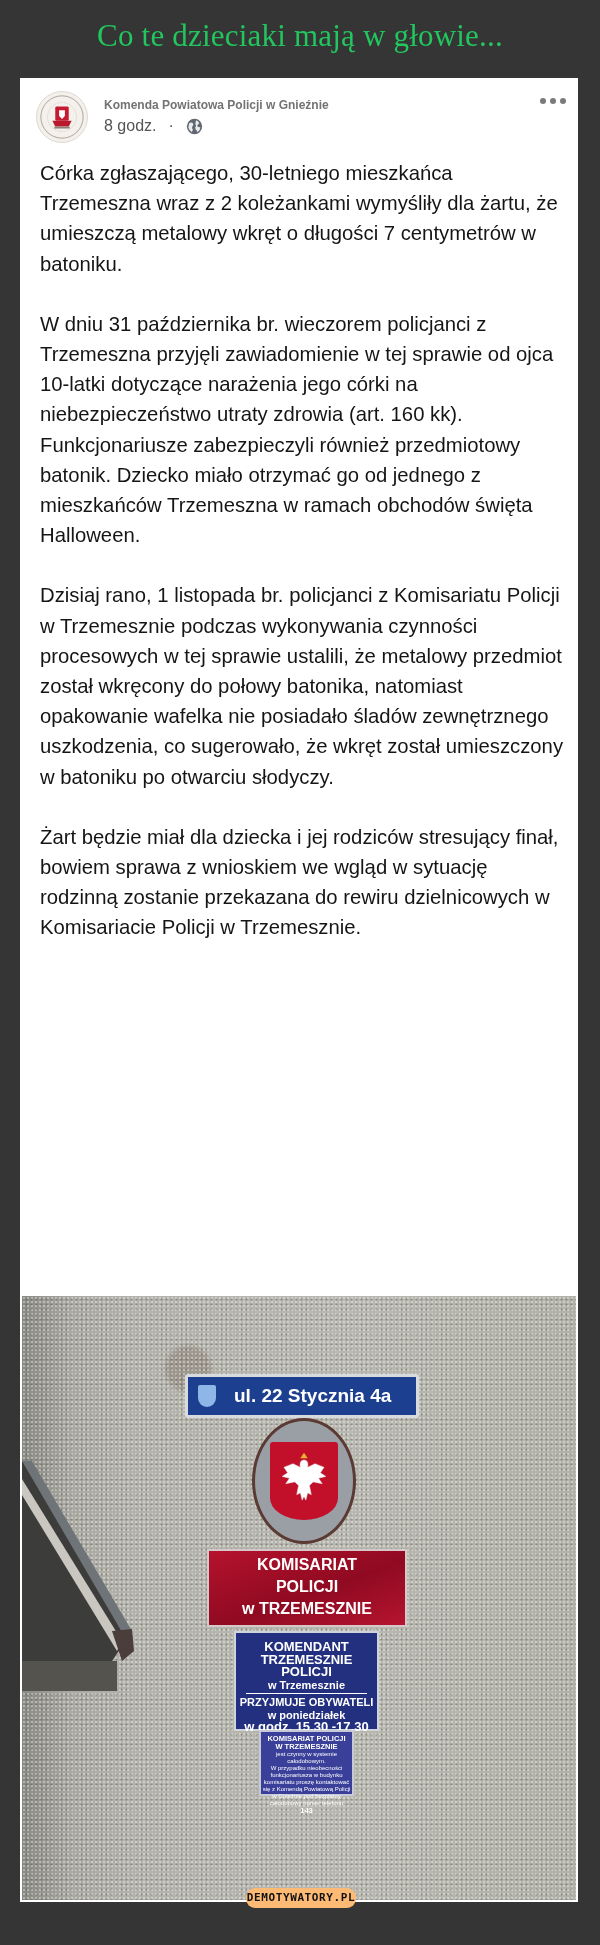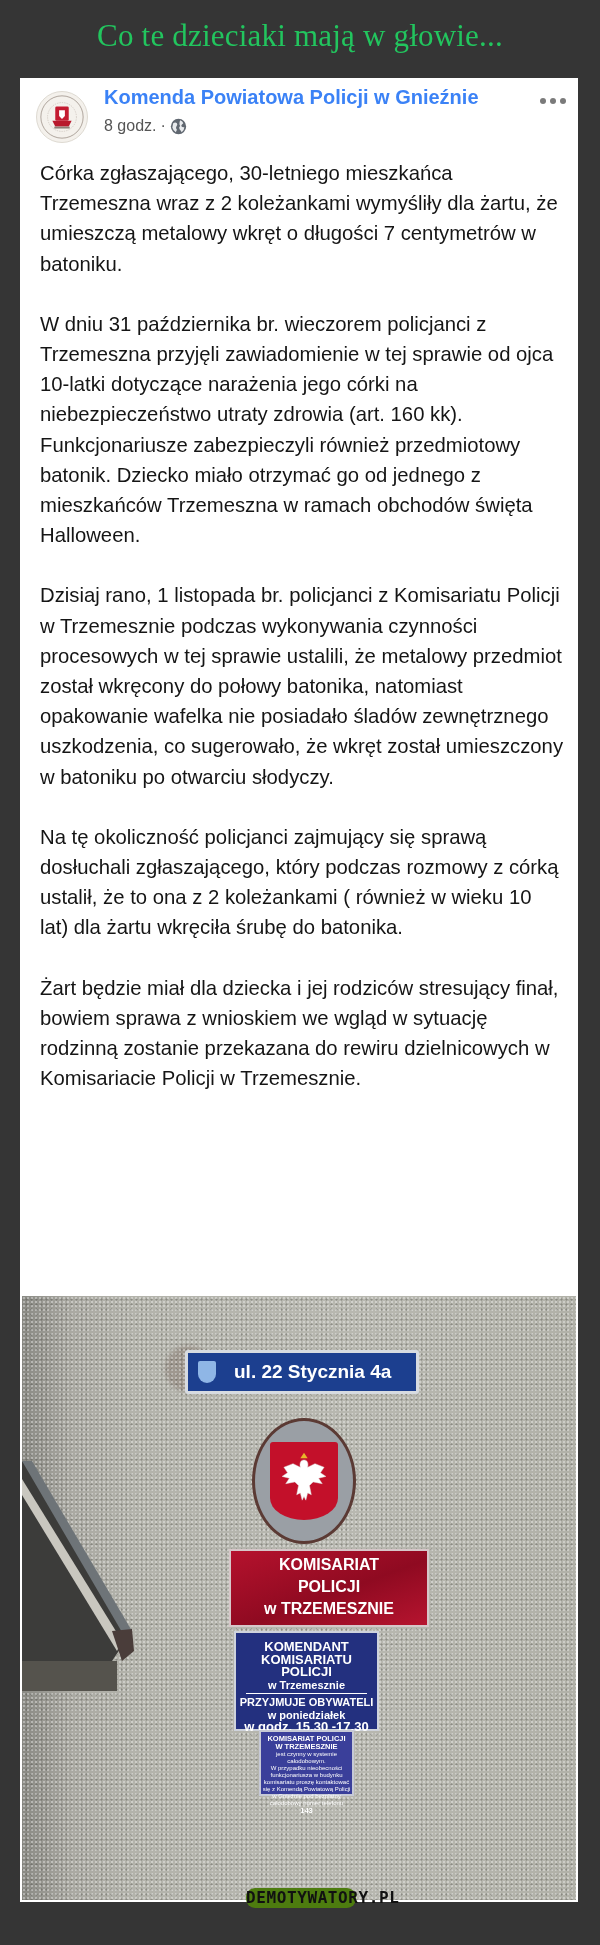--- a/index.html
+++ b/index.html
@@ -16,23 +16,23 @@
     position: absolute; left: 20px; top: 78px; width: 558px; height: 1824px;
     border: 2px solid #ffffff; box-sizing: border-box; background: #ffffff; overflow: hidden;
   }
   .post-header { position: absolute; left: 0; top: 0; width: 100%; height: 70px; }
   .avatar {
     position: absolute; left: 14px; top: 11px; width: 52px; height: 52px; border-radius: 50%;
     background: #f4f1ec; border: 1px solid #dedad2; box-sizing: border-box;
   }
   .avatar svg { width: 100%; height: 100%; display: block; }
   .author {
-    position: absolute; left: 82px; top: 6px; font-weight: bold; font-size: 20px; color: #3b82f6;
+    position: absolute; left: 82px; top: 18px; font-weight: bold; font-size: 12px; color: #737373;
   }
-  .meta { position: absolute; left: 82px; top: 37px; font-size: 16px; color: #555; display: flex; align-items: center; gap: 4px; }
+  .meta { position: absolute; left: 82px; top: 37px; font-size: 16px; color: #555; display: flex; align-items: center; gap: 12px; }
   .globe { width: 17px; height: 17px; display: inline-block; }
   .more { position: absolute; right: 10px; top: 18px; display: flex; gap: 4px; cursor: pointer; }
   .more span { width: 6px; height: 6px; border-radius: 50%; background: #7a7a7a; display: block; }
 
   .post-body {
     position: absolute; left: 18px; top: 78px; width: 525px;
     font-size: 20.3px; line-height: 30.2px; color: #151515;
   }
   .post-body p { margin: 0 0 30px 0; white-space: pre-line; }
 
@@ -47,56 +47,56 @@
     content: ""; position: absolute; inset: 0;
     background-image:
       radial-gradient(rgba(255,255,255,0.35) 0.8px, transparent 1.2px),
       radial-gradient(rgba(60,60,55,0.35) 0.8px, transparent 1.3px);
     background-size: 4px 4px, 5px 5px; background-position: 0 0, 2px 1px;
   }
   .canopy {
     position: absolute; left: 0; top: 165px; width: 120px; height: 230px;
   }
   .street-sign {
-    position: absolute; left: 163px; top: 54px; width: 234px; height: 44px;
+    position: absolute; left: 163px; top: 78px; width: 234px; height: 44px;
     background: #1c3f8f; border: 3px solid #d7dbe0; border-radius: 3px; box-sizing: border-box;
     display: flex; align-items: center; color: #fff; font-weight: bold; font-size: 19px;
   }
   .street-sign .crest { width: 18px; height: 22px; margin: 0 18px 0 10px; background: #8fb6e6; border-radius: 2px 2px 9px 9px; }
   .emblem {
     position: absolute; left: 230px; top: 122px; width: 104px; height: 126px;
     border-radius: 50% / 50%; background: #9a9fa5; border: 3px solid #5b3a34; box-sizing: border-box;
     display: flex; align-items: center; justify-content: center;
   }
   .emblem .shield {
     width: 68px; height: 78px; background: #c3102a; border-radius: 3px 3px 34px 34px / 3px 3px 22px 22px;
     display: flex; align-items: center; justify-content: center;
   }
   .red-sign {
     position: absolute; left: 185px; top: 253px; width: 200px; height: 78px;
     background: linear-gradient(160deg, #b5122d 0%, #8f0a21 55%, #b6142f 100%);
     border: 2px solid #d6c7c9; box-sizing: border-box; color: #fff; font-weight: bold;
-    text-align: center; font-size: 16px; line-height: 22px; padding-top: 3px; margin-left: 22px;
+    text-align: center; font-size: 16px; line-height: 22px; padding-top: 3px;
   }
   .blue-sign {
     position: absolute; left: 212px; top: 335px; width: 145px; height: 100px;
     background: #23307f; border: 2px solid #cfd3dc; box-sizing: border-box; color: #fff; text-align: center;
     font-weight: bold; font-size: 11px; line-height: 12.5px; padding-top: 8px;
   }
   .blue-sign .hr { height: 1px; background: #fff; margin: 2px 10px; }
   .blue-sign .big { font-size: 13px; }
   .small-sign {
     position: absolute; left: 237px; top: 434px; width: 95px; height: 66px;
     background: #3a3f9a; border: 2px solid #c6c9d6; box-sizing: border-box; color: #fff; text-align: center;
     font-size: 6px; line-height: 7px; padding-top: 3px;
   }
   .small-sign b { font-size: 7.5px; }
   .watermark {
     position: absolute; left: 246px; top: 1888px; width: 110px; height: 20px;
-    background: #4d7c0f; border-radius: 9px; color: #111; font-weight: bold; font-size: 16px;
+    background: #fdba74; border-radius: 9px; color: #111; font-weight: bold; font-size: 11px;
     letter-spacing: 0.6px; text-align: center; line-height: 20px;
     font-family: "DejaVu Sans Mono", monospace;
   }
 </style>
 </head>
 <body>
 
 <div class="page-title">Co te dzieciaki mają w głowie...</div>
 
 <div class="frame">
@@ -127,21 +127,20 @@
       <span></span>
       <span></span>
       <span></span>
     </div>
   </div>
 
   <div class="post-body">
     <p>Córka zgłaszającego, 30-letniego mieszkańca Trzemeszna wraz z 2 koleżankami wymyśliły dla żartu, że umieszczą metalowy wkręt o długości 7 centymetrów w batoniku.</p>
     <p>W dniu 31 października br. wieczorem policjanci z Trzemeszna przyjęli zawiadomienie w tej sprawie od ojca 10-latki dotyczące narażenia jego córki na niebezpieczeństwo utraty zdrowia (art. 160 kk). Funkcjonariusze zabezpieczyli również przedmiotowy batonik. Dziecko miało otrzymać go od jednego z mieszkańców Trzemeszna w ramach obchodów święta Halloween.</p>
     <p>Dzisiaj rano, 1 listopada br. policjanci z Komisariatu Policji w Trzemesznie podczas wykonywania czynności procesowych w tej sprawie ustalili, że metalowy przedmiot został wkręcony do połowy batonika, natomiast opakowanie wafelka nie posiadało śladów zewnętrznego uszkodzenia, co sugerowało, że wkręt został umieszczony w batoniku po otwarciu słodyczy.</p>
-    <p>Na tę okoliczność policjanci zajmujący się sprawą dosłuchali zgłaszającego, który podczas rozmowy z córką ustalił, że to ona z 2 koleżankami ( również w wieku 10 lat) dla żartu wkręciła śrubę do batonika.</p>
     <p>Żart będzie miał dla dziecka i jej rodziców stresujący finał, bowiem sprawa z wnioskiem we wgląd w sytuację rodzinną zostanie przekazana do rewiru dzielnicowych w Komisariacie Policji w Trzemesznie.</p>
   </div>
 
   <div class="photo">
     <svg class="canopy" viewBox="0 0 120 230">
       <polygon points="0,0 0,200 90,200 100,185 108,175 14,15" fill="#3c3c3a"></polygon>
       <polygon points="0,0 10,0 110,170 104,178" fill="#6e7478"></polygon>
       <polygon points="0,18 100,180 95,190 0,34" fill="#c9c7bf"></polygon>
       <polygon points="90,170 110,168 112,190 100,200" fill="#4a3d3a"></polygon>
       <rect x="0" y="200" width="95" height="30" fill="#55534d"></rect>
@@ -162,21 +161,21 @@
     </div>
 
     <div class="red-sign">
       <div>KOMISARIAT</div>
       <div>POLICJI</div>
       <div>w TRZEMESZNIE</div>
     </div>
 
     <div class="blue-sign">
       <div class="big">KOMENDANT</div>
-      <div class="big">KOMISARIATU POLICJI</div>
+      <div class="big">TRZEMESZNIE POLICJI</div>
       <div>w Trzemesznie</div>
       <div class="hr"></div>
       <div>PRZYJMUJE OBYWATELI</div>
       <div>w poniedziałek</div>
       <div class="big">w godz. 15.30 -17.30</div>
     </div>
 
     <div class="small-sign">
       <div><b>KOMISARIAT POLICJI</b></div>
       <div><b>W TRZEMESZNIE</b></div>

